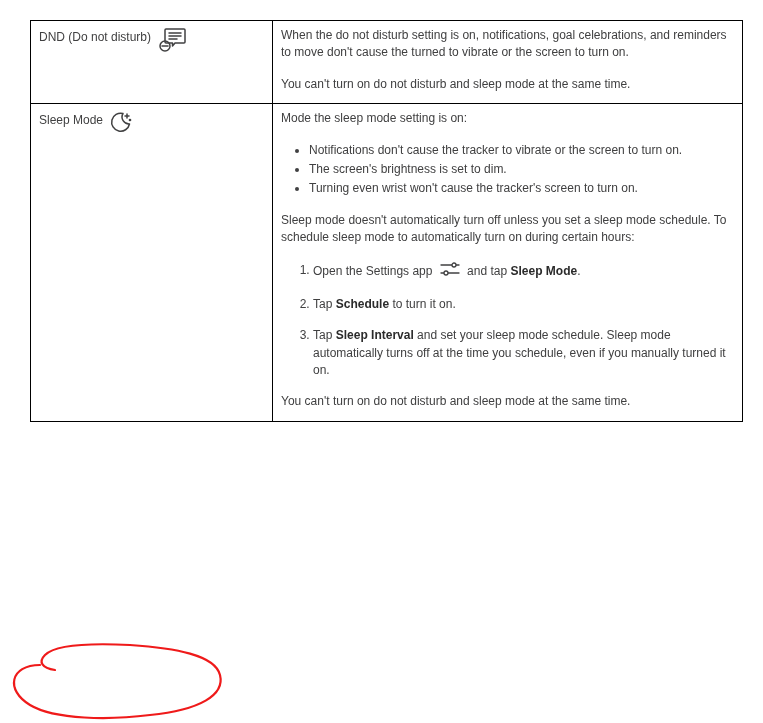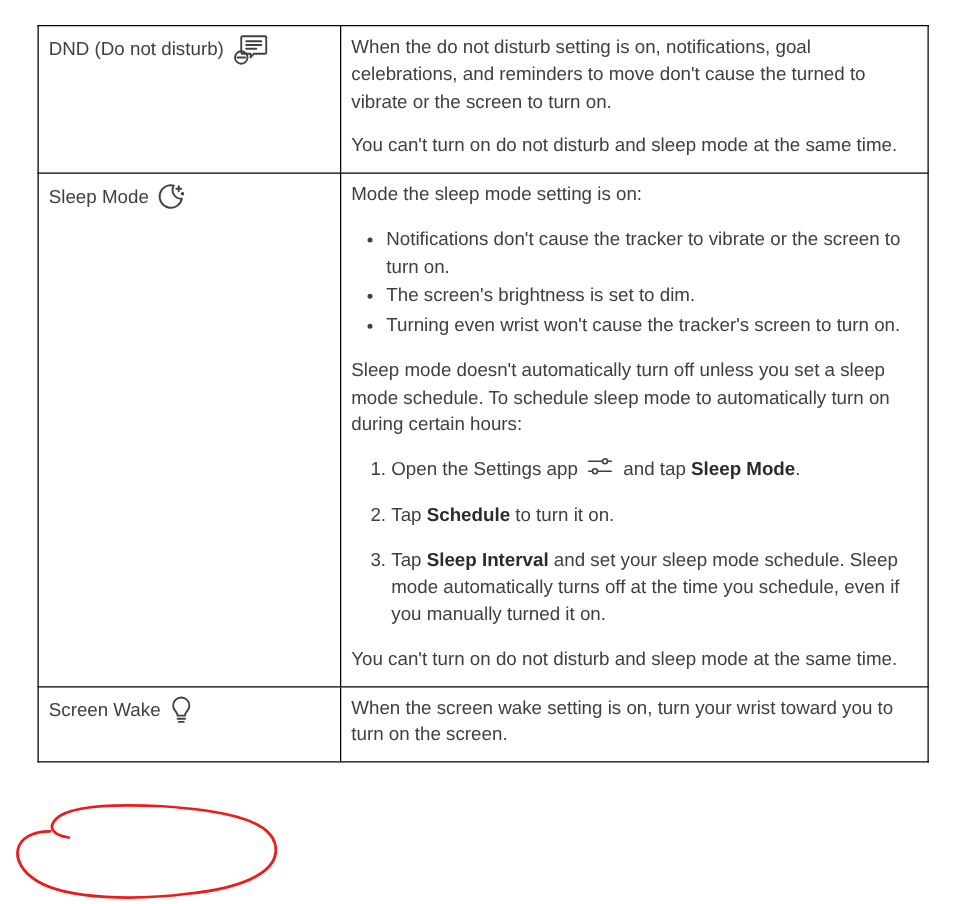--- a/index.html
+++ b/index.html
@@ -14,21 +14,21 @@
     width: 763px;
     height: 723px;
     box-sizing: border-box;
   }
   table.settings {
     position: absolute;
     left: 30px;
     top: 20px;
     width: 713px;
     border-collapse: collapse;
-    font-size: 15px;
+    font-size: 12px;
     line-height: 1.45;
   }
   table.settings td {
     border: 1px solid #000;
     vertical-align: top;
     padding: 6px 8px 8px 8px;
   }
   td.col-label {
     width: 225px;
   }
@@ -150,37 +150,20 @@
           <li>
             <span>Tap</span>
             <b>Sleep Interval</b>
             <span>and set your sleep mode schedule. Sleep mode automatically turns off at the time you schedule, even if you manually turned it on.</span>
           </li>
         </ol>
         <p class="para">You can't turn on do not disturb and sleep mode at the same time.</p>
       </td>
     </tr>
 
-    <tr>
-      <td class="col-label">
-        <div class="label-wrap">
-          <span class="txt">Screen Wake</span>
-          <span class="icon">
-            <svg width="22" height="24" viewBox="0 0 22 24" stroke="#404041" stroke-width="1.5" fill="none" stroke-linecap="round" stroke-linejoin="round">
-              <path d="M11 2 a6.5 6.5 0 0 1 6.5 6.5 c0 2.8 -1.8 4.4 -2.8 5.7 c-0.5 0.7 -0.7 1.3 -0.7 2.3 H8 c0 -1 -0.2 -1.6 -0.7 -2.3 c-1 -1.3 -2.8 -2.9 -2.8 -5.7 A6.5 6.5 0 0 1 11 2 Z"></path>
-              <line x1="8" y1="19" x2="14" y2="19"></line>
-              <line x1="9" y1="21.5" x2="13" y2="21.5"></line>
-            </svg>
-          </span>
-        </div>
-      </td>
-      <td>
-        <p class="para">When the screen wake setting is on, turn your wrist toward you to turn on the screen.</p>
-      </td>
-    </tr>
 
   </tbody>
 </table>
 
 <div class="annot" style="left:0px; top:620px;">
   <svg width="260" height="103" viewBox="0 0 260 103">
     <path d="M 40 45
              C 10 45, 5 70, 30 85
              C 55 100, 110 100, 150 95
              C 200 90, 225 75, 220 55

